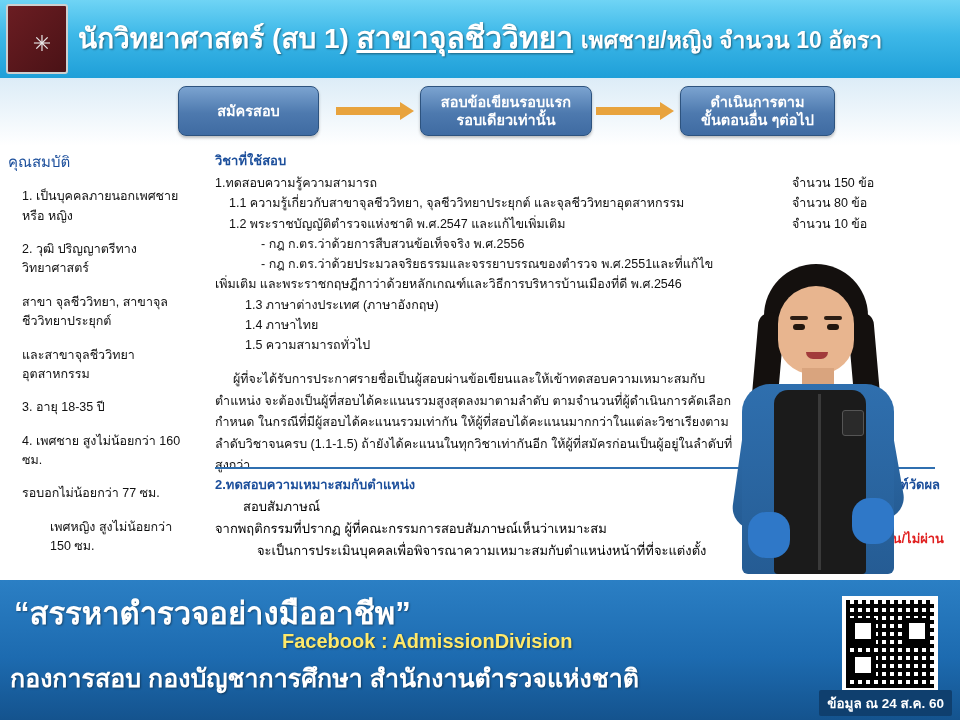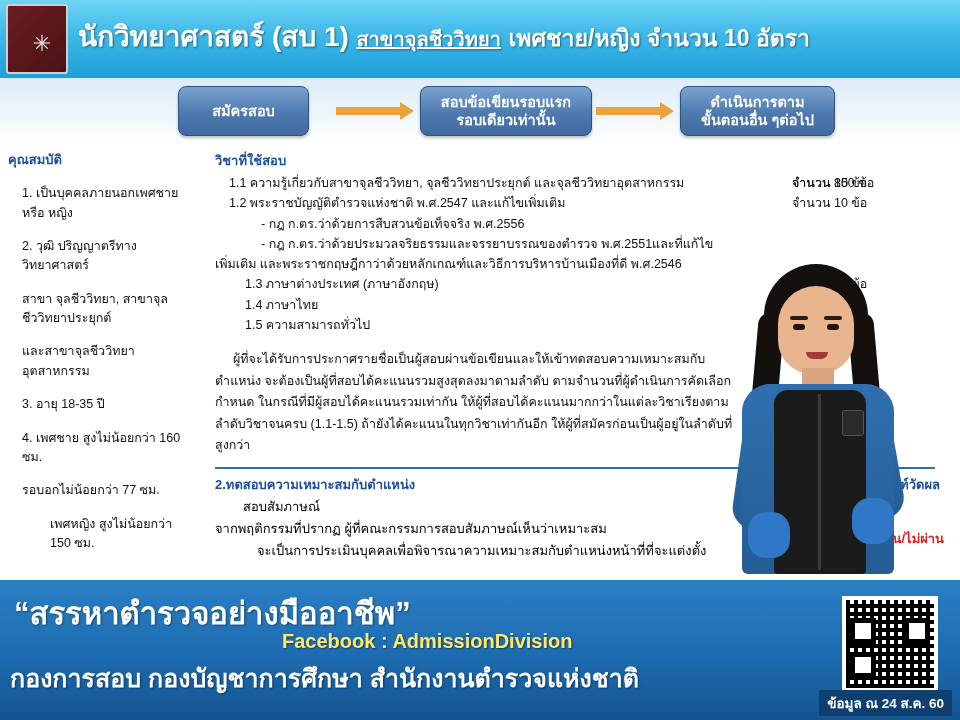--- a/index.html
+++ b/index.html
@@ -26,40 +26,40 @@
     position:absolute; left:22px; top:26px; width:24px; height:24px;
     color:#e9e9e9; font-size:22px; line-height:24px; text-align:center;
   }
   .header-title {
     position:absolute; left:78px; top:14px; width:874px;
     color:#ffffff; font-size:27px; font-weight:bold; letter-spacing:0px;
     text-shadow:1px 1px 2px rgba(0,0,0,.45);
     white-space:nowrap;
   }
   .header-title .main { font-size:28px; }
-  .header-title .under { text-decoration:underline; font-size:20px; }
+  .header-title .under { text-decoration:underline; font-size:30px; }
   .header-title .rest { font-size:23px; }
 
   
   .flow {
     position:absolute; left:0; top:78px; width:960px; height:68px;
     background:linear-gradient(180deg,#dcecf7 0%, #ffffff 100%);
   }
   .flowbox {
     position:absolute; top:8px; height:50px;
     background:linear-gradient(180deg,#7ba3d0 0%, #4d79ae 55%, #3f6ba2 100%);
     border:1px solid #2d537f;
     border-radius:8px;
     color:#ffffff; font-size:14.5px; font-weight:bold;
     display:flex; align-items:center; justify-content:center; text-align:center;
     line-height:1.25;
     box-shadow:0 2px 3px rgba(0,0,0,.25);
     padding:0 6px;
   }
-  .flowbox.b1 { left:178px; width:131px; }
+  .flowbox.b1 { left:178px; width:141px; }
   .flowbox.b2 { left:420px; width:172px; }
   .flowbox.b3 { left:680px; width:155px; }
   .arrowbar {
     position:absolute; top:29px; height:8px; background:#e8a33d;
   }
   .arrowhead {
     position:absolute; top:24px; width:0; height:0;
     border-top:9px solid transparent; border-bottom:9px solid transparent;
     border-left:14px solid #e8a33d;
   }
@@ -67,21 +67,21 @@
   
   .content {
     position:absolute; left:0; top:146px; width:960px; height:434px;
     background:#ffffff;
   }
   .col-left {
     position:absolute; left:8px; top:4px; width:200px;
     font-size:12.5px; color:#111; line-height:1.55;
   }
   .col-left .head {
-    color:#1b4e9b; font-weight:bold; font-size:13px; margin-bottom:2px;
+    color:#1b4e9b; font-weight:normal; font-size:15px; margin-bottom:2px;
   }
   .col-left p { margin:14px; }
   .col-left .indent { padding-left:28px; }
 
   .col-right {
     position:absolute; left:215px; top:4px; width:735px;
     font-size:12.5px; color:#111; line-height:1.62;
   }
   .col-right .head {
     color:#1b4e9b; font-weight:bold; font-size:13px; margin-bottom:2px;
@@ -257,20 +257,21 @@
     <p>3. อายุ 18-35 ปี</p>
     <p>4. เพศชาย สูงไม่น้อยกว่า 160 ซม.</p>
     <p>รอบอกไม่น้อยกว่า 77 ซม.</p>
     <p class="indent">เพศหญิง สูงไม่น้อยกว่า 150 ซม.</p>
   </div>
 
   <div class="col-right">
     <div class="head">วิชาที่ใช้สอบ</div>
 
     <div class="line">
+      <span class="txt">1.ทดสอบความรู้ความสามารถ</span>
       <span class="cnt">จำนวน 150 ข้อ</span>
     </div>
     <div class="line i1">
       <span class="txt">1.1 ความรู้เกี่ยวกับสาขาจุลชีววิทยา, จุลชีววิทยาประยุกต์ และจุลชีววิทยาอุตสาหกรรม</span>
       <span class="cnt">จำนวน 80 ข้อ</span>
     </div>
     <div class="line i1">
       <span class="txt">1.2 พระราชบัญญัติตำรวจแห่งชาติ พ.ศ.2547 และแก้ไขเพิ่มเติม</span>
       <span class="cnt">จำนวน 10 ข้อ</span>
     </div>

